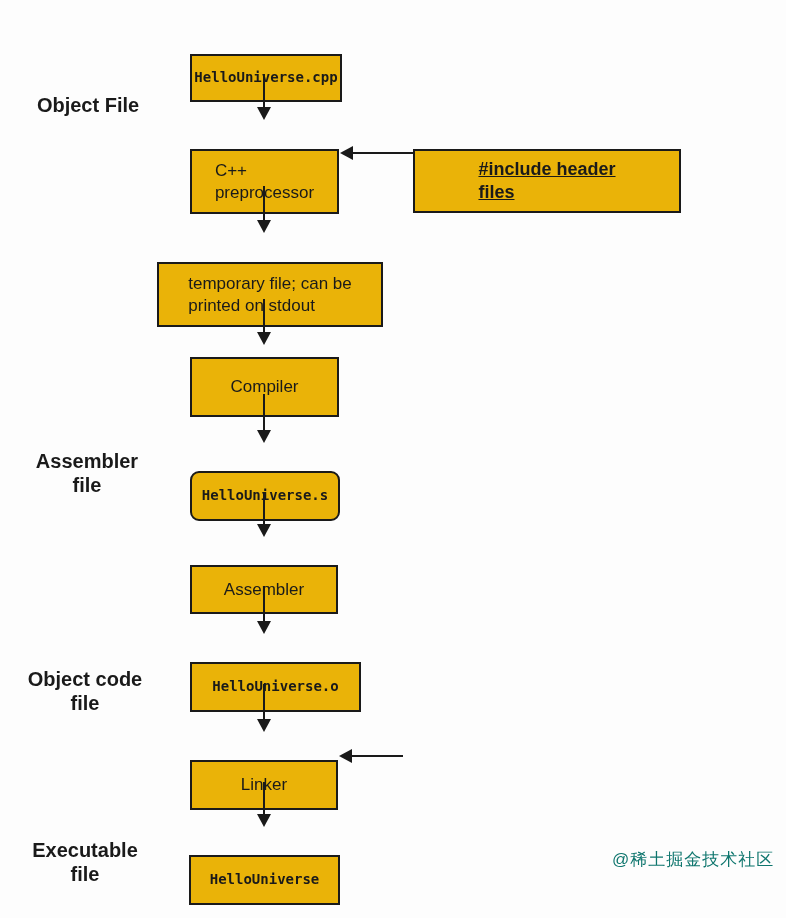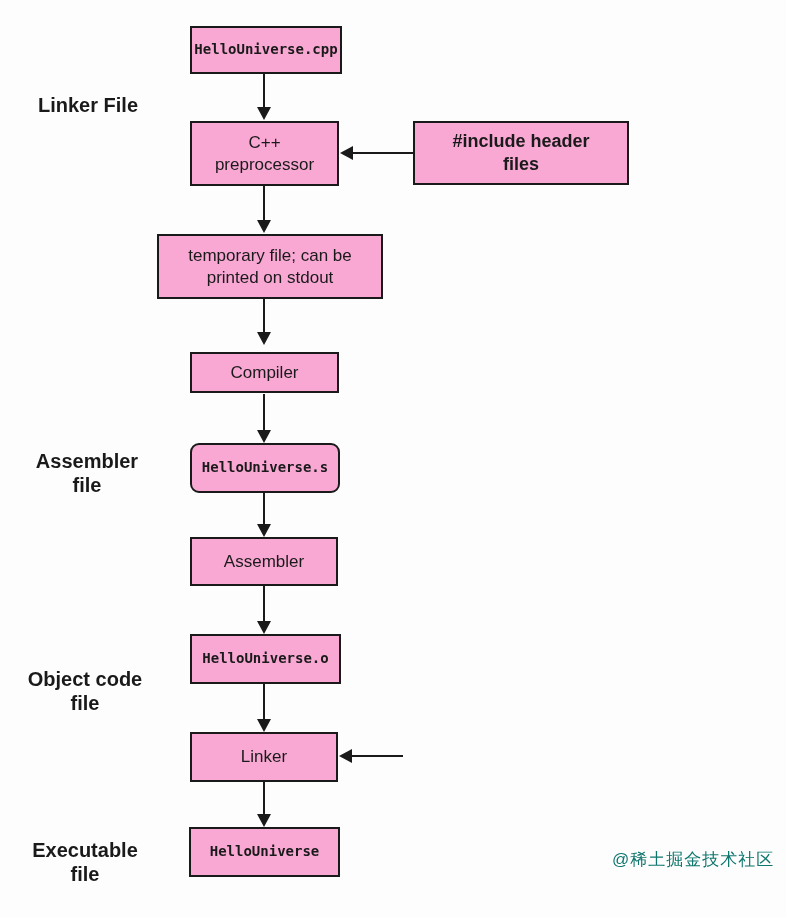--- a/index.html
+++ b/index.html
@@ -13,27 +13,27 @@
     height: 918px;
     background: #fdfdfd;
     overflow: hidden;
     font-family: "Liberation Sans", sans-serif;
     color: #1a1a1a;
   }
   .box {
     position: absolute;
     box-sizing: border-box;
     border: 2px solid #1a1a1a;
-    background: #f9a8d4;
+    background: #eab308;
     display: flex;
     align-items: center;
     justify-content: center;
-    text-align: center;
     white-space: pre-line;
     line-height: 1.25;
+    margin-top: 28px;
   }
   .box.mono {
     font-family: "DejaVu Sans Mono", monospace;
     font-weight: bold;
     font-size: 14px;
   }
   .box.sans {
     font-size: 17px;
   }
   .box.sans-bold {
@@ -82,49 +82,49 @@
     font-size: 17px;
     color: #0f766e;
     letter-spacing: 1px;
   }
 </style>
 </head>
 <body>
 
 <div class="canvas">
 
-  <div class="side-label" style="left:20px; top:93px; width:136px;">Linker File</div>
+  <div class="side-label" style="left:20px; top:93px; width:136px;">Object File</div>
   <div class="side-label" style="left:19px; top:449px; width:136px;">Assembler
 file</div>
   <div class="side-label" style="left:17px; top:667px; width:136px;">Object code
 file</div>
   <div class="side-label" style="left:17px; top:838px; width:136px;">Executable
 file</div>
 
   <div class="box mono" style="left:190px; top:26px; width:152px; height:48px;">HelloUniverse.cpp</div>
 
   <div class="box sans" style="left:190px; top:121px; width:149px; height:65px;">C++
 preprocessor</div>
 
   <div class="box sans" style="left:157px; top:234px; width:226px; height:65px;">temporary file; can be
 printed on stdout</div>
 
-  <div class="box sans" style="left:190px; top:352px; width:149px; height:41px;">Compiler</div>
+  <div class="box sans" style="left:190px; top:329px; width:149px; height:60px;">Compiler</div>
 
   <div class="box mono" style="left:190px; top:443px; width:150px; height:50px;border-radius:9px;">HelloUniverse.s</div>
 
   <div class="box sans" style="left:190px; top:537px; width:148px; height:49px;">Assembler</div>
 
-  <div class="box mono" style="left:190px; top:634px; width:151px; height:50px;">HelloUniverse.o</div>
+  <div class="box mono" style="left:190px; top:634px; width:171px; height:50px;">HelloUniverse.o</div>
 
   <div class="box mono" style="left:189px; top:827px; width:151px; height:50px;">HelloUniverse</div>
 
   <div class="box sans" style="left:190px; top:732px; width:148px; height:50px;">Linker</div>
 
-  <div class="box sans-bold" style="left:413px; top:121px; width:216px; height:64px;">#include header
+  <div class="box sans-bold" style="left:413px; top:121px; width:268px; height:64px;text-decoration:underline;">#include header
 files</div>
 
 
   <div class="vline" style="left:263px; top:74px; height:33px;"></div>
   <div class="head-down" style="left:257px; top:107px;"></div>
 
   <div class="vline" style="left:263px; top:186px; height:34px;"></div>
   <div class="head-down" style="left:257px; top:220px;"></div>
 
   <div class="vline" style="left:263px; top:299px; height:33px;"></div>

